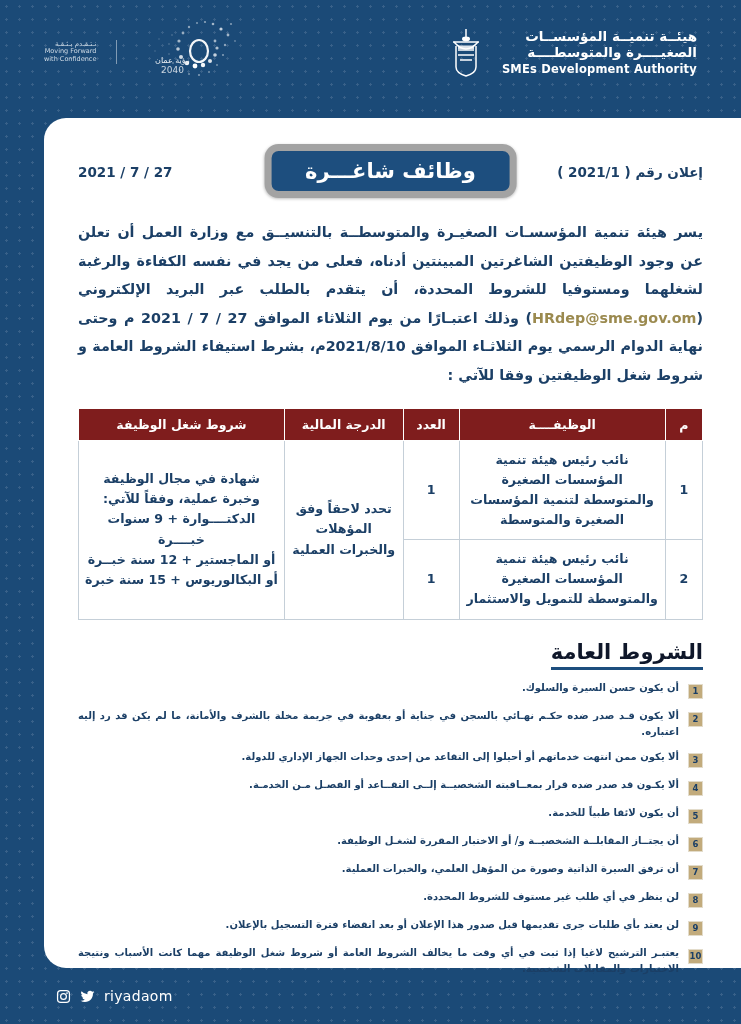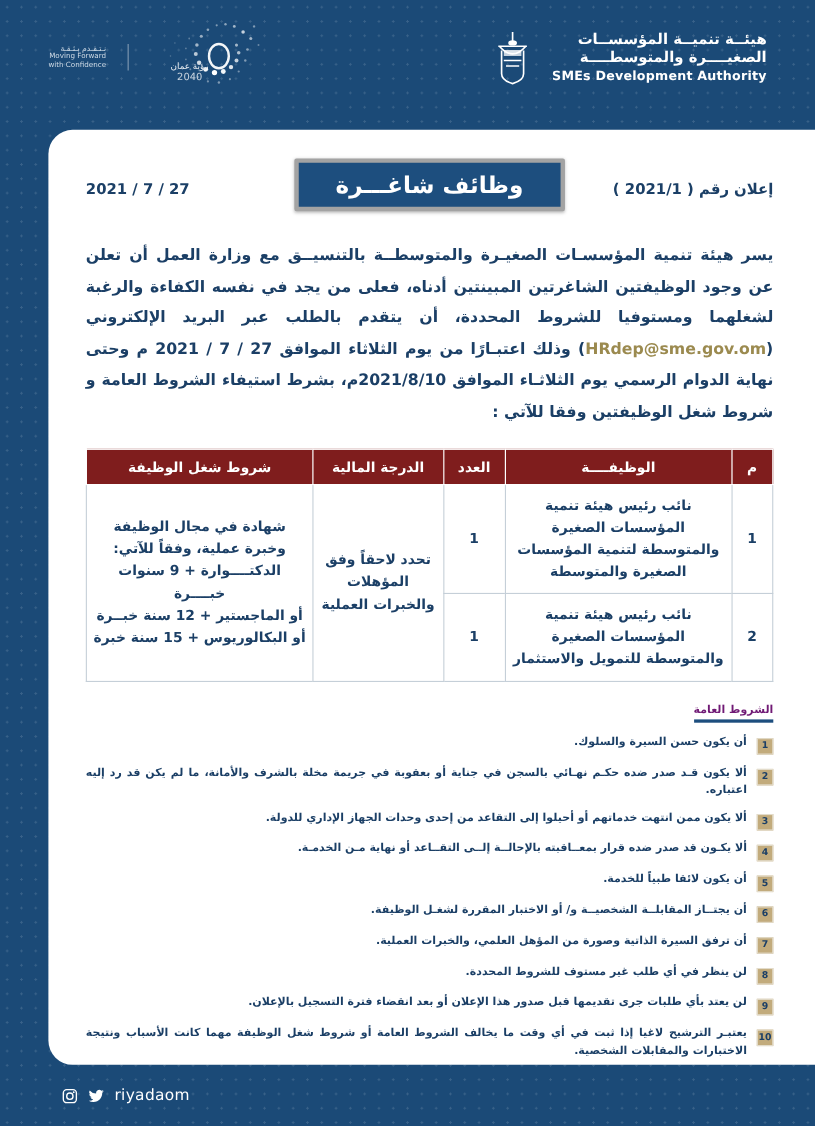--- a/index.html
+++ b/index.html
@@ -126,22 +126,22 @@
     color: #1b3f66;
     white-space: nowrap;
   }
   .announce-date { direction: ltr; }
   .title-badge {
     position: absolute;
     left: 50%;
     top: 0;
     transform: translateX(-50%);
     background: #1d4e7e;
-    border: 4px solid #a3a3a3;
-    border-radius: 2px;
+    border: 7px solid #a3a3a3;
+    border-radius: 14px;
     padding: 8px 34px;
     box-shadow: 0 1px 3px rgba(0,0,0,0.25);
   }
   .title-badge span {
     color: #ffffff;
     font-size: 21px;
     font-weight: 700;
     letter-spacing: 1px;
     white-space: nowrap;
   }
@@ -198,22 +198,22 @@
   .cell-reqs .reqs-head { display: block; }
   .cell-reqs .reqs-line { display: block; }
 
   
   .cond-head {
     margin-top: 20px;
     display: inline-block;
   }
   .cond-head-text {
     display: block;
-    color: #701a75;
-    font-size: 10px;
+    color: #0f172a;
+    font-size: 21px;
     font-weight: 700;
     letter-spacing: 0.3px;
   }
   .cond-head-rule {
     display: block;
     height: 3px;
     background: #1d4e7e;
     margin-top: 3px;
   }
 
@@ -408,21 +408,21 @@
     <li class="cond-item">
       <span class="cond-num">2</span>
       <span class="cond-text">ألا يكون قـد صدر ضده حكـم نهـائي بالسجن في جناية أو بعقوبة في جريمة مخلة بالشرف والأمانة، ما لم يكن قد رد إليه اعتباره.</span>
     </li>
     <li class="cond-item">
       <span class="cond-num">3</span>
       <span class="cond-text">ألا يكون ممن انتهت خدماتهم أو أحيلوا إلى التقاعد من إحدى وحدات الجهاز الإداري للدولة.</span>
     </li>
     <li class="cond-item">
       <span class="cond-num">4</span>
-      <span class="cond-text">ألا يكـون قد صدر ضده قرار بمعــاقبته بالإحالــة إلــى التقــاعد أو نهاية مـن الخدمـة.</span>
+      <span class="cond-text">ألا يكـون قد صدر ضده قرار بمعــاقبته الشخصيــة إلــى التقــاعد أو الفصـل مـن الخدمـة.</span>
     </li>
     <li class="cond-item">
       <span class="cond-num">5</span>
       <span class="cond-text">أن يكون لائقا طبياً للخدمة.</span>
     </li>
     <li class="cond-item">
       <span class="cond-num">6</span>
       <span class="cond-text">أن يجتــاز المقابلــة الشخصيــة و/ أو الاختبار المقررة لشغـل الوظيفة.</span>
     </li>
     <li class="cond-item">

